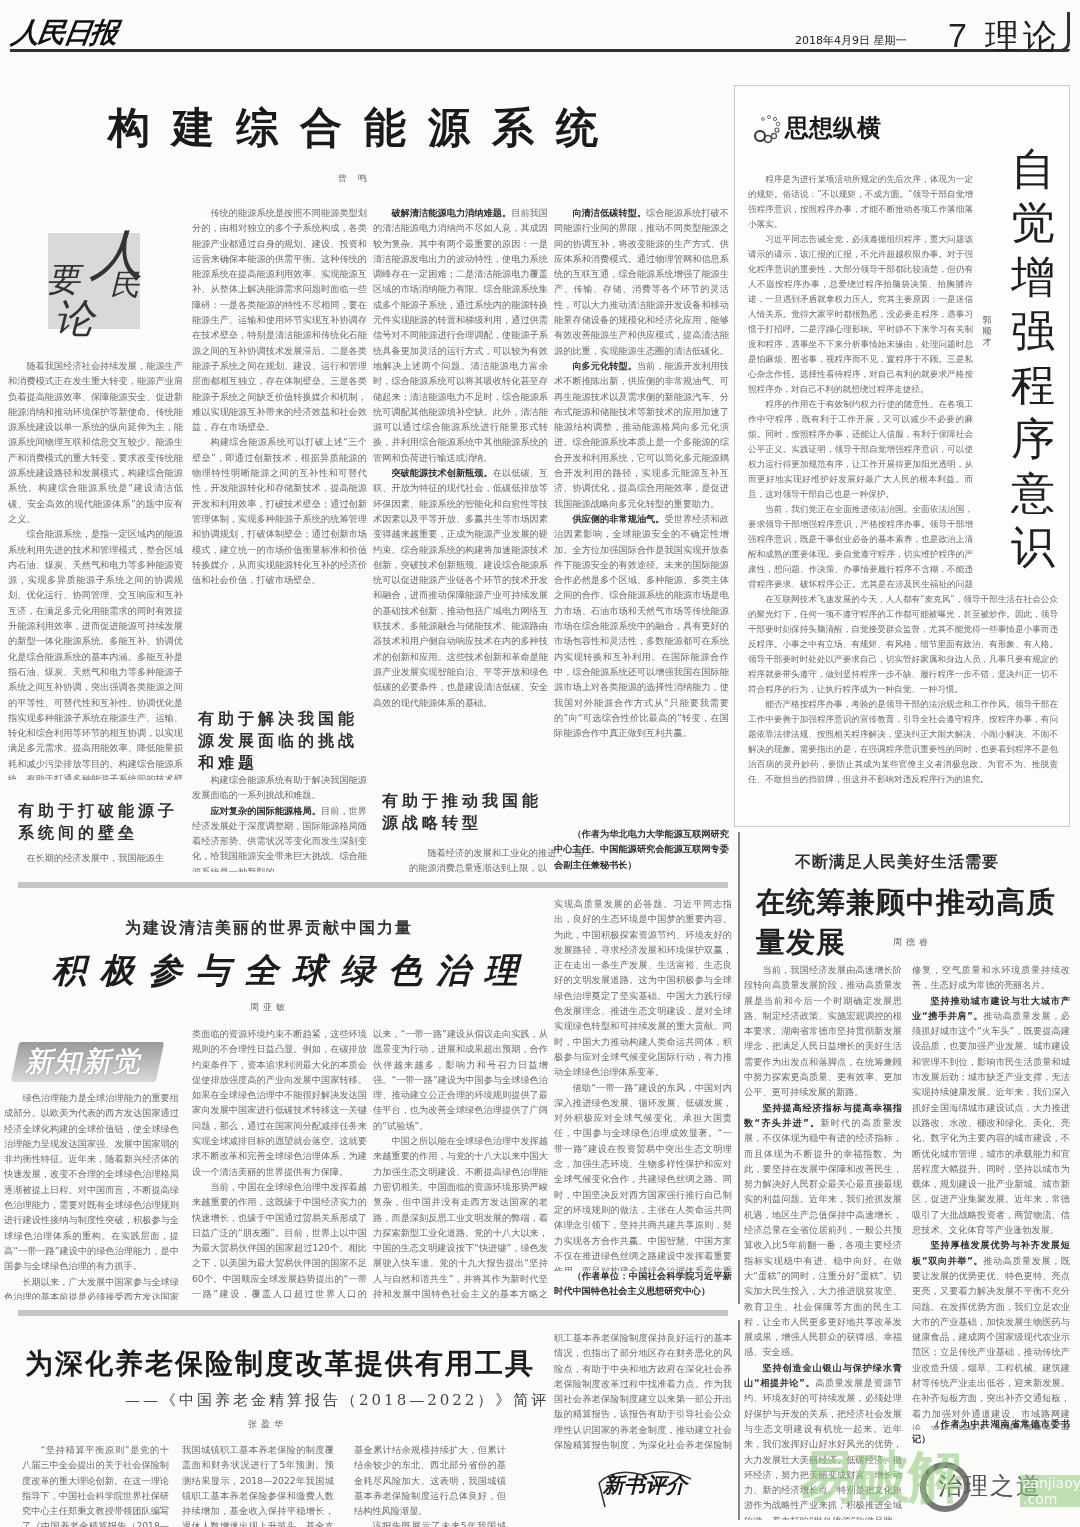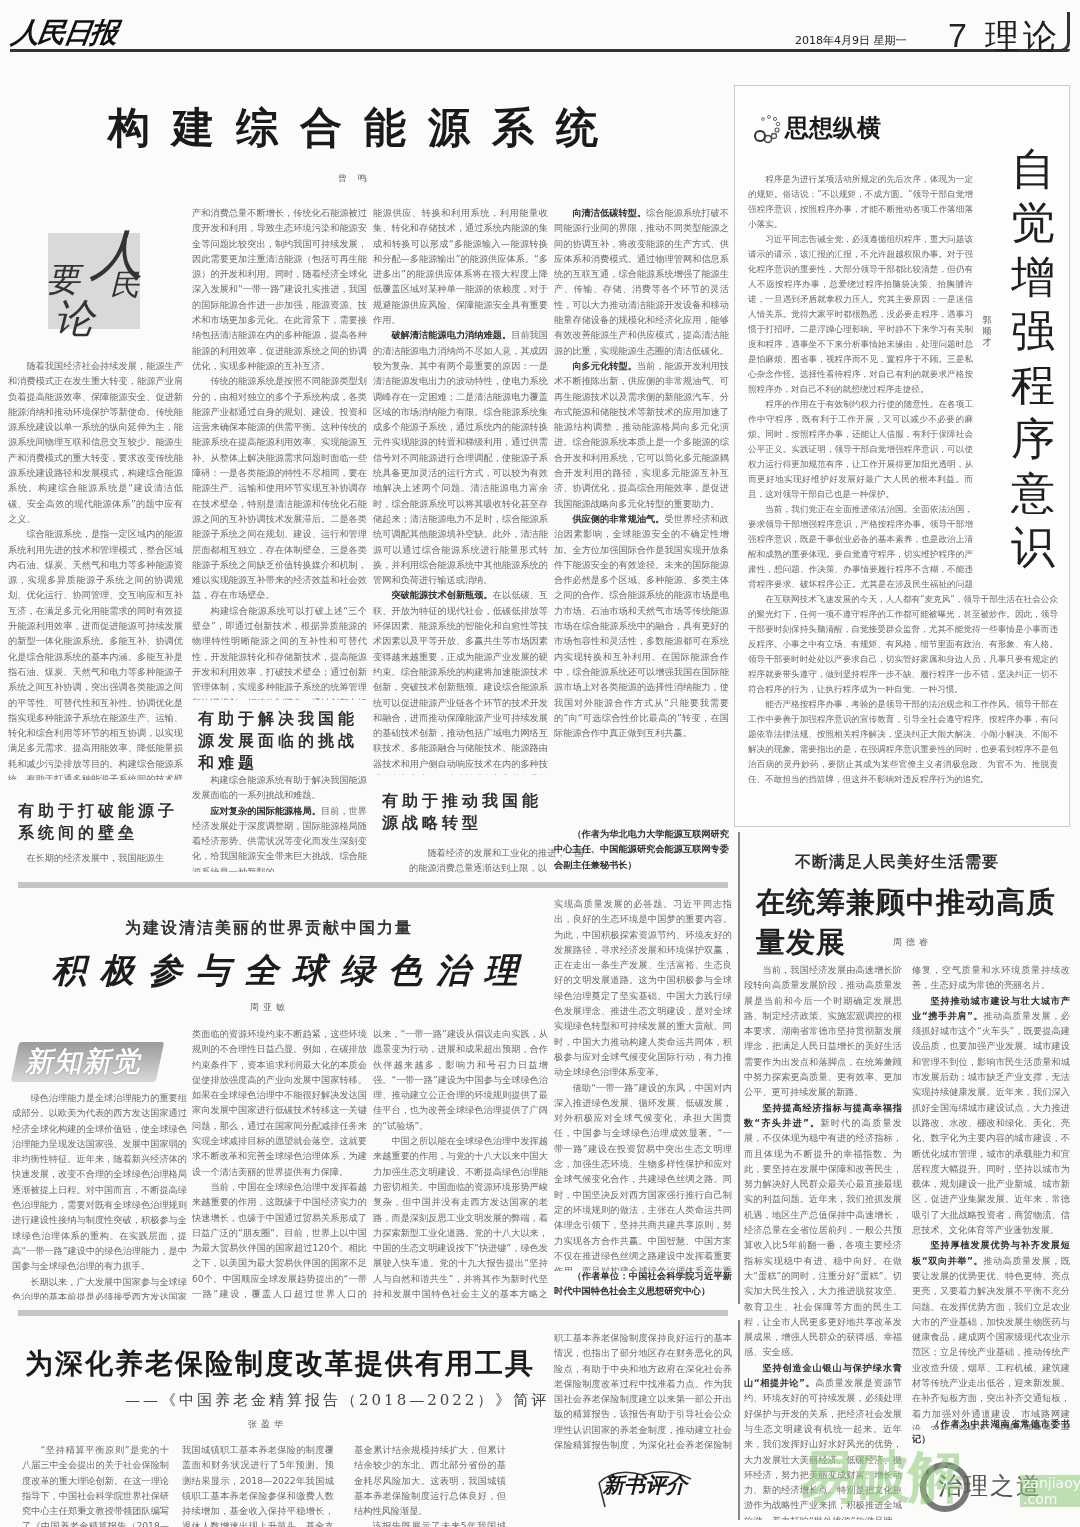--- a/index.html
+++ b/index.html
@@ -79,32 +79,30 @@
 <div class="abs col" style="left:8px;top:358px;width:175px;height:422px;">
   <p>随着我国经济社会持续发展，能源生产和消费模式正在发生重大转变，能源产业肩负着提高能源效率、保障能源安全、促进新能源消纳和推动环境保护等新使命。传统能源系统建设以单一系统的纵向延伸为主，能源系统间物理互联和信息交互较少。能源生产和消费模式的重大转变，要求改变传统能源系统建设路径和发展模式，构建综合能源系统。构建综合能源系统是“建设清洁低碳、安全高效的现代能源体系”的题中应有之义。</p>
   <p>综合能源系统，是指一定区域内的能源系统利用先进的技术和管理模式，整合区域内石油、煤炭、天然气和电力等多种能源资源，实现多异质能源子系统之间的协调规划、优化运行、协同管理、交互响应和互补互济，在满足多元化用能需求的同时有效提升能源利用效率，进而促进能源可持续发展的新型一体化能源系统。多能互补、协调优化是综合能源系统的基本内涵。多能互补是指石油、煤炭、天然气和电力等多种能源子系统之间互补协调，突出强调各类能源之间的平等性、可替代性和互补性。协调优化是指实现多种能源子系统在能源生产、运输、转化和综合利用等环节的相互协调，以实现满足多元需求、提高用能效率、降低能量损耗和减少污染排放等目的。构建综合能源系统，有助于打通多种能源子系统间的技术壁垒、体制壁垒和市场壁垒，促进多种能源互补互济和多系统协调优化，在保障能源安全的基础上促进能效提升和新能源消纳，大力推动能源生产和消费革命。</p>
 </div>
 <div class="abs sub-h" style="left:18px;top:800px;width:165px;">有助于打破能源子系统间的壁垒</div>
 <div class="abs col" style="left:8px;top:850px;width:175px;height:18px;">
   <p>在长期的经济发展中，我国能源生</p>
 </div>
 
 <div class="abs col" style="left:192px;top:205px;width:175px;height:495px;">
-  <p style="text-indent:0">产和消费总量不断增长，传统化石能源被过度开发和利用，导致生态环境污染和能源安全等问题比较突出，制约我国可持续发展，因此需要更加注重清洁能源（包括可再生能源）的开发和利用。同时，随着经济全球化深入发展和“一带一路”建设扎实推进，我国的国际能源合作进一步加强，能源资源、技术和市场更加多元化。在此背景下，需要接纳包括清洁能源在内的多种能源，提高各种能源的利用效率，促进能源系统之间的协调优化，实现多种能源的互补互济。</p>
   <p>传统的能源系统是按照不同能源类型划分的，由相对独立的多个子系统构成，各类能源产业都通过自身的规划、建设、投资和运营来确保本能源的供需平衡。这种传统的能源系统在提高能源利用效率、实现能源互补、从整体上解决能源需求问题时面临一些障碍：一是各类能源的特性不尽相同，要在能源生产、运输和使用环节实现互补协调存在技术壁垒，特别是清洁能源和传统化石能源之间的互补协调技术发展滞后。二是各类能源子系统之间在规划、建设、运行和管理层面都相互独立，存在体制壁垒。三是各类能源子系统之间缺乏价值转换媒介和机制，难以实现能源互补带来的经济效益和社会效益，存在市场壁垒。</p>
   <p>构建综合能源系统可以打破上述“三个壁垒”，即通过创新技术，根据异质能源的物理特性明晰能源之间的互补性和可替代性，开发能源转化和存储新技术，提高能源开发和利用效率，打破技术壁垒；通过创新管理体制，实现多种能源子系统的统筹管理和协调规划，打破体制壁垒；通过创新市场模式，建立统一的市场价值衡量标准和价值转换媒介，从而实现能源转化互补的经济价值和社会价值，打破市场壁垒。</p>
 </div>
 <div class="abs sub-h" style="left:198px;top:708px;width:165px;">有助于解决我国能源发展面临的挑战和难题</div>
 <div class="abs col" style="left:192px;top:772px;width:175px;height:100px;">
   <p>构建综合能源系统有助于解决我国能源发展面临的一系列挑战和难题。</p>
   <p><b>应对复杂的国际能源格局。</b><span>目前，世界经济发展处于深度调整期，国际能源格局随着经济形势、供需状况等变化而发生深刻变化，给我国能源安全带来巨大挑战。综合能源系统是一种新型的</span></p>
 </div>
 
 <div class="abs col" style="left:373px;top:205px;width:175px;height:570px;">
-  <p style="text-indent:0">能源供应、转换和利用系统，利用能量收集、转化和存储技术，通过系统内能源的集成和转换可以形成“多能源输入—能源转换和分配—多能源输出”的能源供应体系。“多进多出”的能源供应体系将在很大程度上降低覆盖区域对某种单一能源的依赖度，对于规避能源供应风险、保障能源安全具有重要作用。</p>
   <p><b>破解清洁能源电力消纳难题。</b><span>目前我国的清洁能源电力消纳尚不尽如人意，其成因较为复杂。其中有两个最重要的原因：一是清洁能源发电出力的波动特性，使电力系统调峰存在一定困难；二是清洁能源电力覆盖区域的市场消纳能力有限。综合能源系统集成多个能源子系统，通过系统内的能源转换元件实现能源的转置和梯级利用，通过供需信号对不同能源进行合理调配，使能源子系统具备更加灵活的运行方式，可以较为有效地解决上述两个问题。清洁能源电力富余时，综合能源系统可以将其吸收转化甚至存储起来；清洁能源电力不足时，综合能源系统可调配其他能源填补空缺。此外，清洁能源可以通过综合能源系统进行能量形式转换，并利用综合能源系统中其他能源系统的管网和负荷进行输送或消纳。</span></p>
   <p><b>突破能源技术创新瓶颈。</b><span>在以低碳、互联、开放为特征的现代社会，低碳低排放等环保因素、能源系统的智能化和自愈性等技术因素以及平等开放、多赢共生等市场因素变得越来越重要，正成为能源产业发展的硬约束。综合能源系统的构建将加速能源技术创新，突破技术创新瓶颈。建设综合能源系统可以促进能源产业链各个环节的技术开发和融合，进而推动保障能源产业可持续发展的基础技术创新，推动包括广域电力网络互联技术、多能源融合与储能技术、能源路由器技术和用户侧自动响应技术在内的多种技术的创新和应用。这些技术创新和革命是能源产业发展实现智能自治、平等开放和绿色低碳的必要条件，也是建设清洁低碳、安全高效的现代能源体系的基础。</span></p>
 </div>
 <div class="abs sub-h" style="left:382px;top:790px;width:160px;">有助于推动我国能源战略转型</div>
 <div class="abs col" style="left:373px;top:845px;width:175px;height:32px;margin-left:36px;">
   <p>随着经济的发展和工业化的推进，一国的能源消费总量逐渐达到上限，以</p>
 </div>
 
 <div class="abs col" style="left:554px;top:205px;width:175px;height:620px;">
   <p><b>向清洁低碳转型。</b><span>综合能源系统打破不同能源行业间的界限，推动不同类型能源之间的协调互补，将改变能源的生产方式、供应体系和消费模式。通过物理管网和信息系统的互联互通，综合能源系统增强了能源生产、传输、存储、消费等各个环节的灵活性，可以大力推动清洁能源开发设备和移动能量存储设备的规模化和经济化应用，能够有效改善能源生产和供应模式，提高清洁能源的比重，实现能源生态圈的清洁低碳化。</span></p>
@@ -147,21 +145,21 @@
 <div class="abs divider-h" style="left:18px;top:1310px;width:710px;"></div>
 <div class="abs divider-v" style="left:738px;top:1320px;height:200px;"></div>
 
 <div class="abs h2-kicker" style="left:125px;top:918px;">为建设清洁美丽的世界贡献中国力量</div>
 <div class="abs h2-main" style="left:52px;top:948px;font-style:italic;">积极参与全球绿色治理</div>
 <div class="abs byline" style="left:250px;top:1001px;">周亚敏</div>
 <div class="abs badge-xzxj">
   <span>新知新觉</span>
 </div>
 
-<div class="abs col" style="left:12px;top:1090px;width:175px;height:210px;">
+<div class="abs col" style="left:4px;top:1090px;width:175px;height:210px;">
   <p>绿色治理能力是全球治理能力的重要组成部分。以欧美为代表的西方发达国家通过经济全球化构建的全球价值链，使全球绿色治理能力呈现发达国家强、发展中国家弱的非均衡性特征。近年来，随着新兴经济体的快速发展，改变不合理的全球绿色治理格局逐渐被提上日程。对中国而言，不断提高绿色治理能力，需要对既有全球绿色治理规则进行建设性接纳与制度性突破，积极参与全球绿色治理体系的重构。在实践层面，提高“一带一路”建设中的绿色治理能力，是中国参与全球绿色治理的有力抓手。</p>
   <p>长期以来，广大发展中国家参与全球绿色治理的基本前提是必须接受西方发达国家所制定的环境规则。但是，随着人</p>
 </div>
 <div class="abs col" style="left:192px;top:1026px;width:175px;height:275px;">
   <p style="text-indent:0">类面临的资源环境约束不断趋紧，这些环境规则的不合理性日益凸显。例如，在碳排放约束条件下，资本追求利润最大化的本质会促使排放强度高的产业向发展中国家转移。如果在全球绿色治理中不能很好解决发达国家向发展中国家进行低碳技术转移这一关键问题，那么，通过在国家间分配减排任务来实现全球减排目标的愿望就会落空。这就要求不断改革和完善全球绿色治理体系，为建设一个清洁美丽的世界提供有力保障。</p>
   <p>当前，中国在全球绿色治理中发挥着越来越重要的作用，这既缘于中国经济实力的快速增长，也缘于中国通过贸易关系形成了日益广泛的“朋友圈”。目前，世界上以中国为最大贸易伙伴国的国家超过120个。相比之下，以美国为最大贸易伙伴国的国家不足60个。中国顺应全球发展趋势提出的“一带一路”建设，覆盖人口超过世界人口的60%，国民生产总值约占全球的1/3。2013年</p>
 </div>
 <div class="abs col" style="left:373px;top:1026px;width:175px;height:275px;">
   <p style="text-indent:0">以来，“一带一路”建设从倡议走向实践，从愿景变为行动，进展和成果超出预期，合作伙伴越来越多，影响力和号召力日益增强。“一带一路”建设为中国参与全球绿色治理、推动建立公正合理的环境规则提供了最佳平台，也为改善全球绿色治理提供了广阔的“试验场”。</p>
   <p>中国之所以能在全球绿色治理中发挥越来越重要的作用，与党的十八大以来中国大力加强生态文明建设、不断提高绿色治理能力密切相关。中国面临的资源环境形势严峻复杂，但中国并没有走西方发达国家的老路，而是深刻反思工业文明发展的弊端，着力探索新型工业化道路。党的十八大以来，中国的生态文明建设按下“快进键”，绿色发展驶入快车道。党的十九大报告提出“坚持人与自然和谐共生”，并将其作为新时代坚持和发展中国特色社会主义的基本方略之一。如何更好践行绿色发展理念、更好坚持人与自然和谐共生，已成为中国</p>

